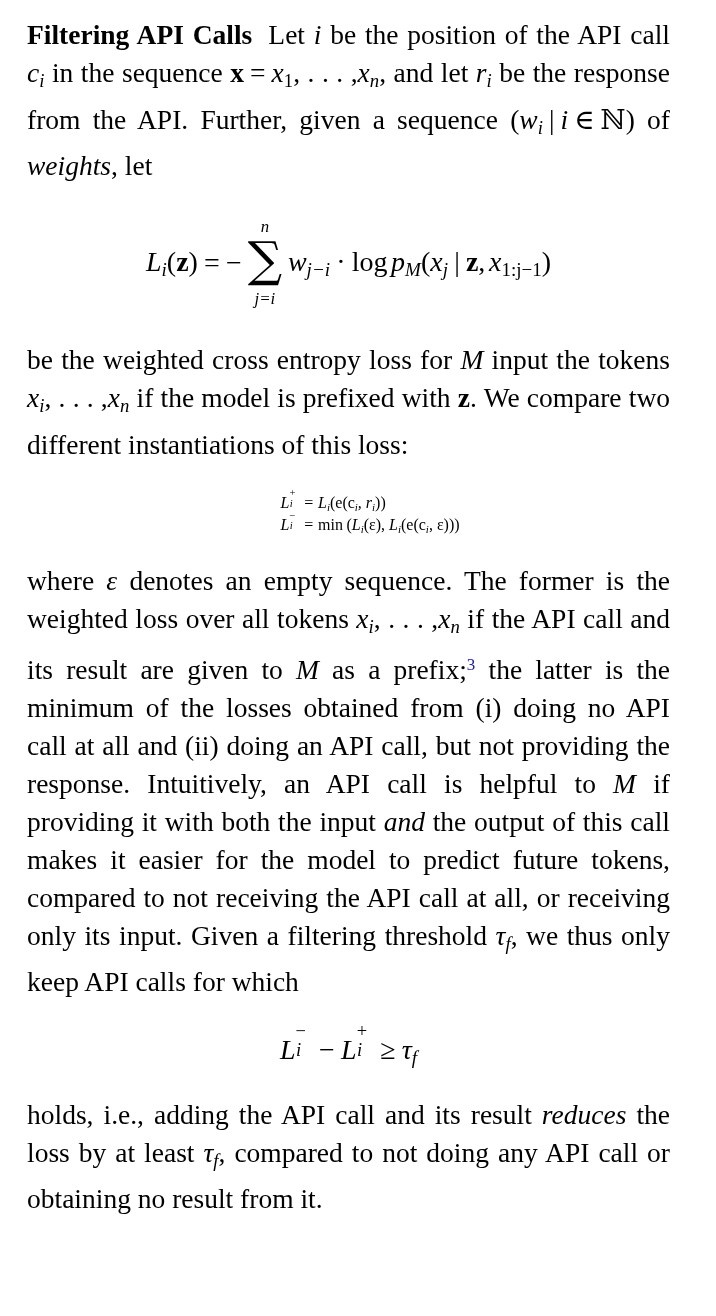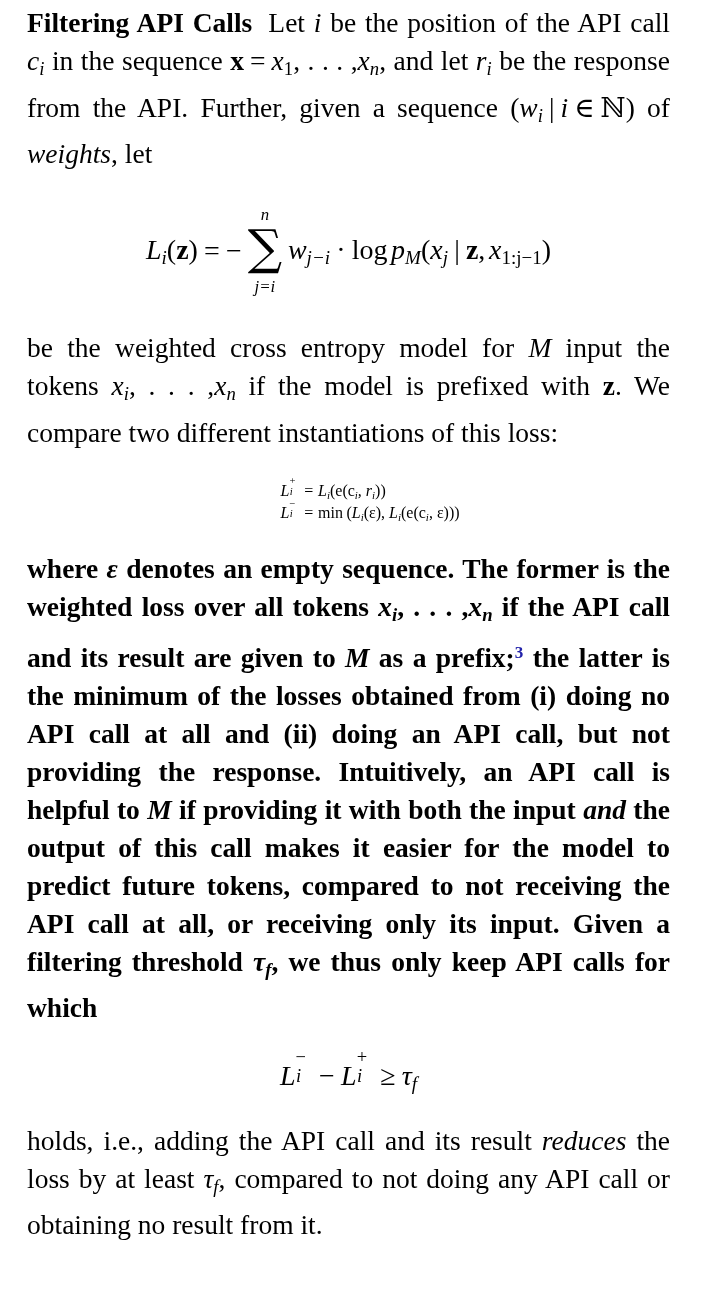--- a/index.html
+++ b/index.html
@@ -12,33 +12,33 @@
     height: 1316px;
     overflow: hidden;
     font-family: "Liberation Serif", "DejaVu Serif", serif;
     color: #000000;
   }
   .page {
     position: relative;
     width: 716px;
     height: 1316px;
     box-sizing: border-box;
-    padding: 4px 46px 0 27px;
+    padding: 16px 46px 0 27px;
   }
   .para {
     font-size: 27.5px;
     line-height: 38px;
     text-align: justify;
     text-justify: inter-word;
     margin: 0;
     hyphens: none;
   }
   .para.p-lead { margin-top: 0; }
   .para.p-mid  { margin-top: 6px; }
-  .para.p-body { margin-top: 3px; font-weight: bold; }
+  .para.p-body { margin-top: 3px; }
   .para.p-tail { margin-top: 3px; }
 
   b.runin {
     font-weight: bold;
   }
   .runin-gap { display: inline-block; width: 16px; }
 
   i.ital { font-style: italic; }
 
   
@@ -197,21 +197,21 @@
     <span class="eq-line">
       <span class="midline"><span class="mi">L</span><span class="sub">i</span><span class="mrm">(</span><span class="mbf">z</span><span class="mrm">)</span></span><span class="med"></span><span class="midline mrm">=</span><span class="med"></span><span class="midline mrm">−</span><span class="thin"></span><span class="bigop">
           <span class="lim lim-top">n</span>
           <span class="sigma">∑</span>
           <span class="lim lim-bot">j=i</span>
         </span><span class="thin"></span><span class="midline"><span class="mi">w</span><span class="sub">j−i</span><span class="med"></span><span class="mrm">·</span><span class="med"></span><span class="mop">log</span><span class="thin"></span><span class="mi">p</span><span class="sub">M</span><span class="mrm">(</span><span class="mi">x</span><span class="sub">j</span><span class="med"></span><span class="mrm">|</span><span class="med"></span><span class="mbf">z</span><span class="mrm">,</span><span class="thin"></span><span class="mi">x</span><span class="sub-rm">1:j−1</span><span class="mrm">)</span></span>
     </span>
   </div>
 
   <p class="para p-mid">
-    <span>be the weighted cross entropy model for </span><span class="mi">M</span><span> input the tokens </span><span class="mi">x</span><span class="sub">i</span><span class="mrm">, . . . ,</span><span class="mi">x</span><span class="sub">n</span><span> if the model is prefixed with </span><span class="mbf">z</span><span>. We compare two different instantiations of this loss:</span>
+    <span>be the weighted cross entropy loss for </span><span class="mi">M</span><span> input the tokens </span><span class="mi">x</span><span class="sub">i</span><span class="mrm">, . . . ,</span><span class="mi">x</span><span class="sub">n</span><span> if the model is prefixed with </span><span class="mbf">z</span><span>. We compare two different instantiations of this loss:</span>
   </p>
 
   <div class="eq-pair">
     <div class="eq-pair-inner">
 
       <div class="eq-row">
         <span class="eq-lhs"><span class="mi">L</span><span class="supsub"><span class="s-up">+</span><span class="s-dn">i</span></span></span>
           <span class="eq-rel mrm">=</span>
           <span><span class="mi">L</span><span class="sub">i</span><span class="mrm">(e(c</span><span class="sub">i</span><span class="mi">, r</span><span class="sub">i</span><span class="mrm">))</span></span>
       </div>

